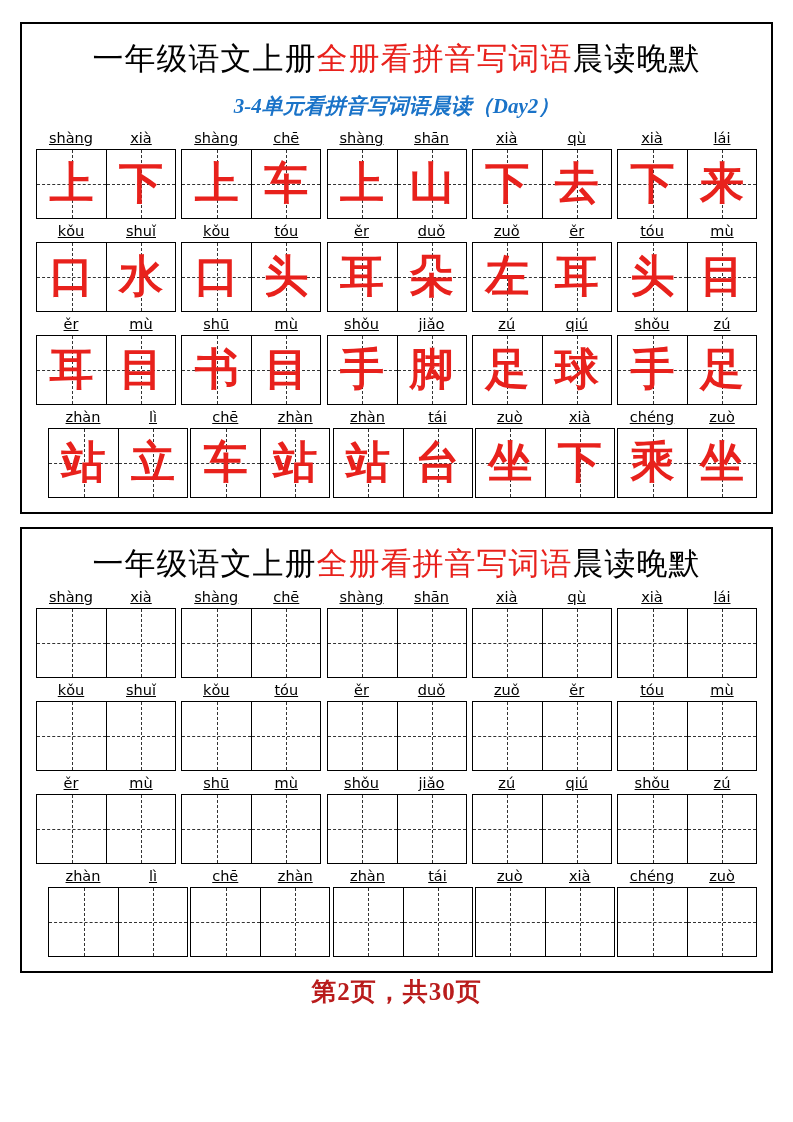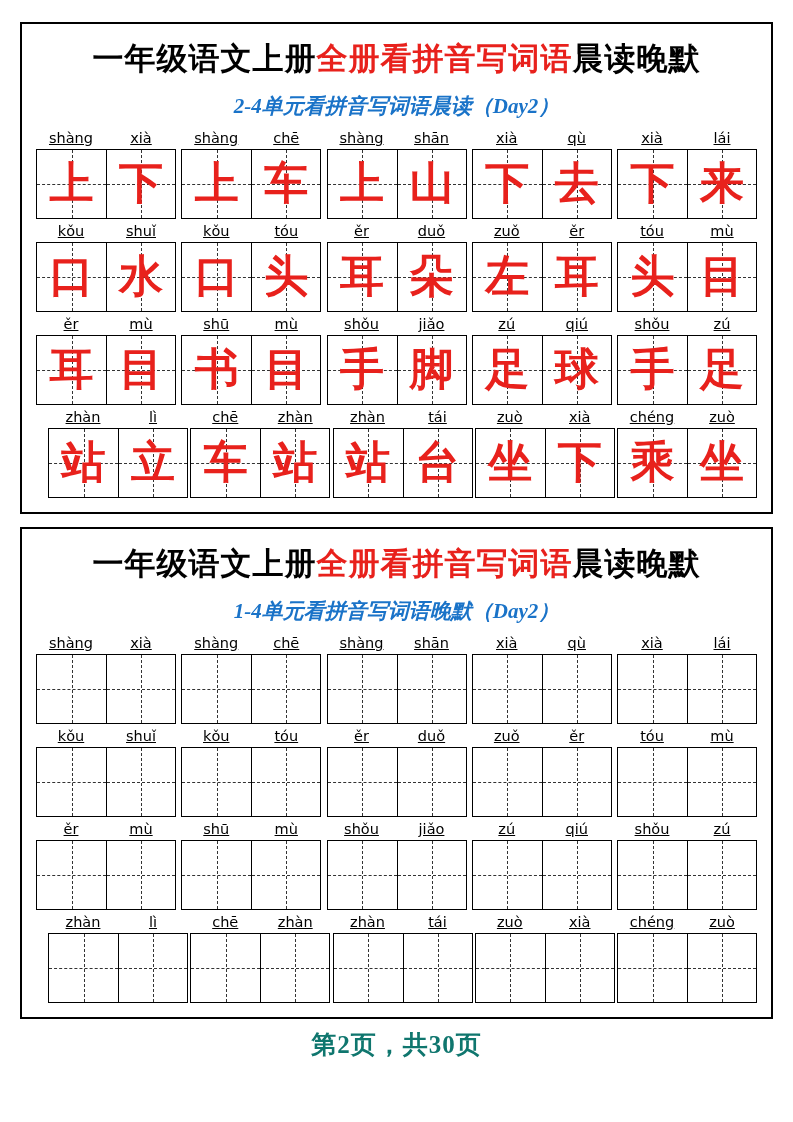--- a/index.html
+++ b/index.html
@@ -25,21 +25,21 @@
   .sheet {
     border: 2px solid #000;
     box-sizing: border-box;
     padding: 8px 0 14px 0;
   }
   .sheet + .sheet { margin-top: 13px; }
 
   .main-title {
     text-align: center;
     font-family: "Liberation Serif", serif;
-    font-weight: bold;
+    font-weight: normal;
     font-size: 31px;
     letter-spacing: 1px;
     white-space: nowrap;
     margin: 6px 0 2px 0;
     color: #000;
   }
   .main-title .hl {
     color: #e8211c;
   }
   .sub-title {
@@ -122,33 +122,33 @@
     font-weight: bold;
     line-height: 1;
     z-index: 2;
   }
 
   .footer {
     text-align: center;
     font-family: "Liberation Serif", serif;
     font-size: 25px;
     font-weight: bold;
-    color: #0f766e;
-    margin-top: 9px;
+    color: #b91c1c;
+    margin-top: 2px;
     letter-spacing: 1px;
   }
 </style>
 </head>
 <body>
 
 <div class="page">
   <div id="sheets-container">
       <div class="sheet">
         <div class="main-title"><span>一年级语文上册</span><span class="hl">全册看拼音写词语</span><span>晨读晚默</span></div>
-        <div class="sub-title">2-4单元看拼音写词语晨读（Day2）</div>
+        <div class="sub-title">3-4单元看拼音写词语晨读（Day2）</div>
         <div class="grid-area">
           <div class="row">
             <div class="group">
               <div class="pinyin-row">
                 <div class="pinyin">shàng</div>
                 <div class="pinyin">xià</div>
               </div>
               <div class="cells">
                 <div class="cell">
                   <div class="hanzi">上</div>
@@ -428,21 +428,20 @@
                 <div class="cell">
                   <div class="hanzi">坐</div>
                 </div>
               </div>
             </div>
           </div>
         </div>
       </div>
       <div class="sheet">
         <div class="main-title"><span>一年级语文上册</span><span class="hl">全册看拼音写词语</span><span>晨读晚默</span></div>
-        <div class="sub-title">1-4单元看拼音写词语晚默（Day2）</div>
         <div class="grid-area">
           <div class="row">
             <div class="group">
               <div class="pinyin-row">
                 <div class="pinyin">shàng</div>
                 <div class="pinyin">xià</div>
               </div>
               <div class="cells">
                 <div class="cell blank"></div>
                 <div class="cell blank"></div>

